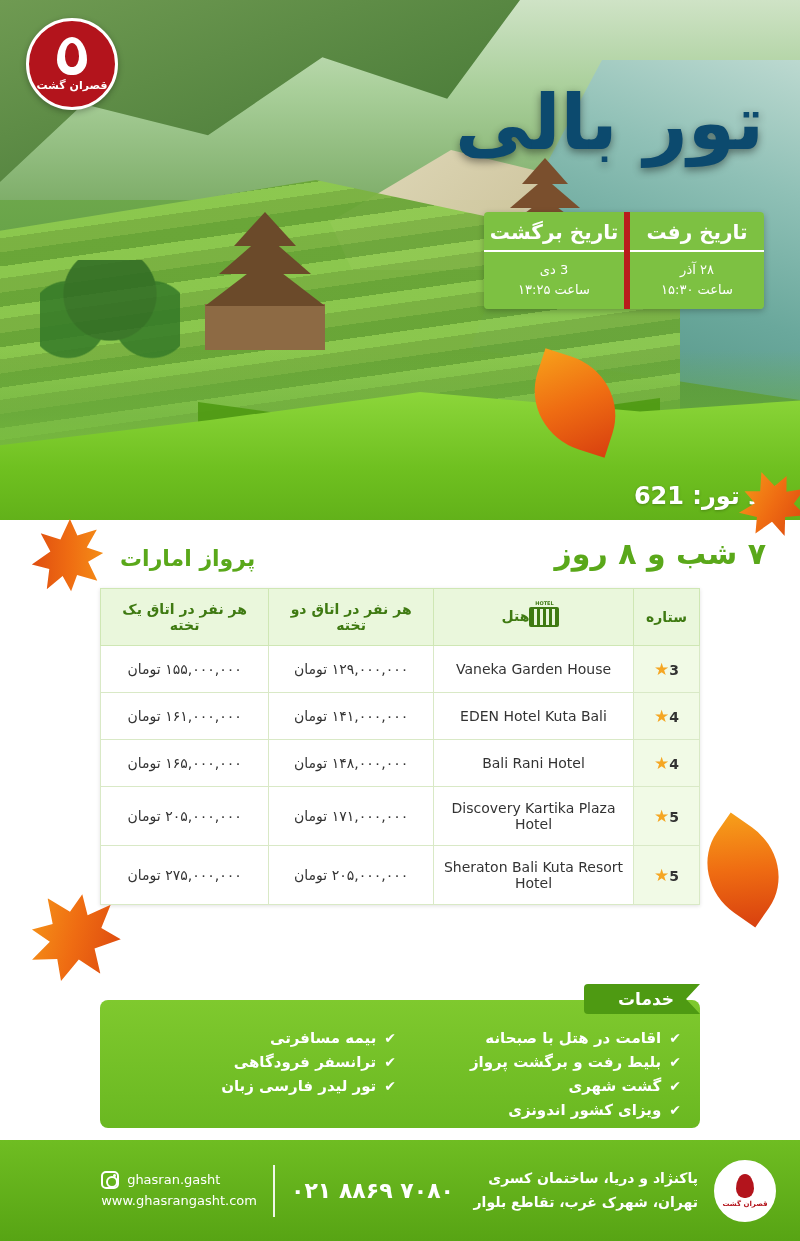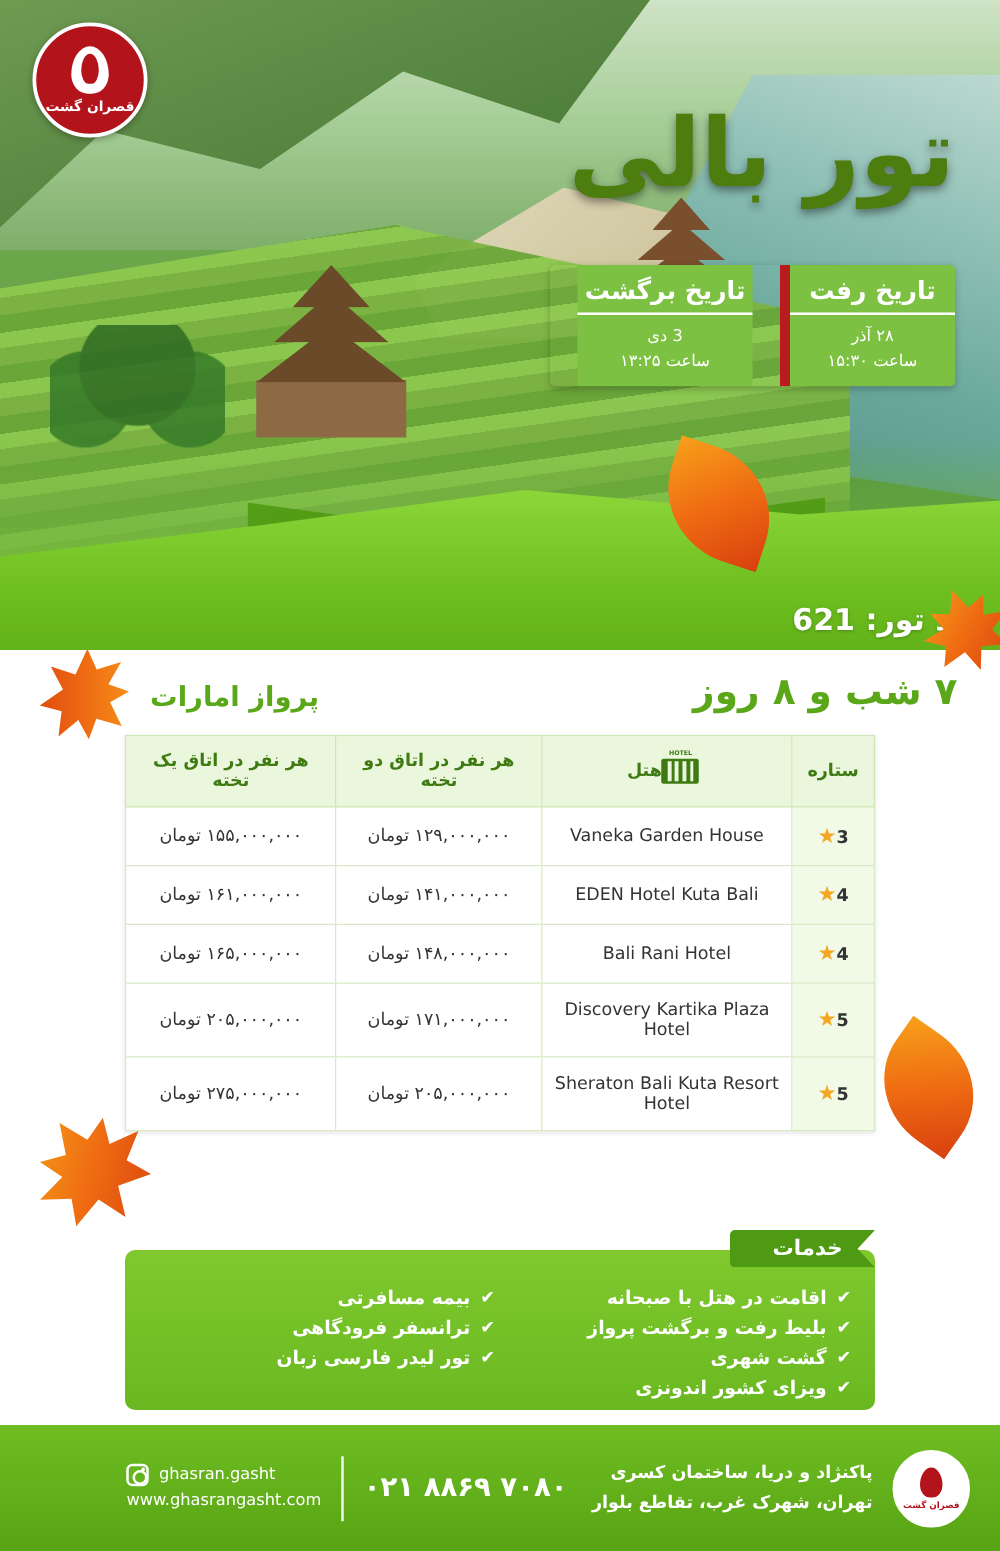--- a/index.html
+++ b/index.html
@@ -106,35 +106,35 @@
     margin-bottom: 4px;
   }
   .logo-badge .mark::after{
     content:""; position:absolute; inset: 6px 8px 8px 8px;
     background:#b3141c; border-radius: 50% 50% 40% 40% / 55% 55% 45% 45%;
   }
   .logo-badge .ltxt { font-size: 11px; font-weight: bold; letter-spacing: .5px; }
 
   .hero-title {
     position: absolute; top: 78px; right: 36px;
-    font-size: 76px; font-weight: bold; color: #4d7c0f;
+    font-size: 76px; font-weight: bold; color: #0c4a6e;
     text-shadow: 0 3px 8px rgba(0,0,0,.45);
     letter-spacing: 2px;
     direction: rtl;
   }
 
   
   .date-wrap {
     position: absolute; top: 212px; right: 36px;
     display: flex; direction: rtl;
     border-radius: 4px; overflow: hidden;
     box-shadow: 0 2px 6px rgba(0,0,0,.25);
   }
-  .date-col { width: 140px; background: #7dc142; color: #fff; text-align: center; margin-left: 22px; }
-  .date-col.sep { border-left: 8px solid #b91c1c; }
+  .date-col { width: 140px; background: #7dc142; color: #fff; text-align: center; }
+  .date-col.sep { border-left: 6px solid #b91c1c; }
   .date-col .dc-head {
     font-size: 20px; font-weight: bold; padding: 8px 4px 6px;
     border-bottom: 2px solid #ffffff;
   }
   .date-col .dc-body { font-size: 13px; line-height: 1.5; padding: 8px 4px 10px; }
 
   
   .ribbon-band {
     position: absolute; top: 392px; left: 0; width: 800px; height: 140px;
     background: linear-gradient(180deg,#8cd63a 0%, #6fc020 55%, #5fae18 100%);

